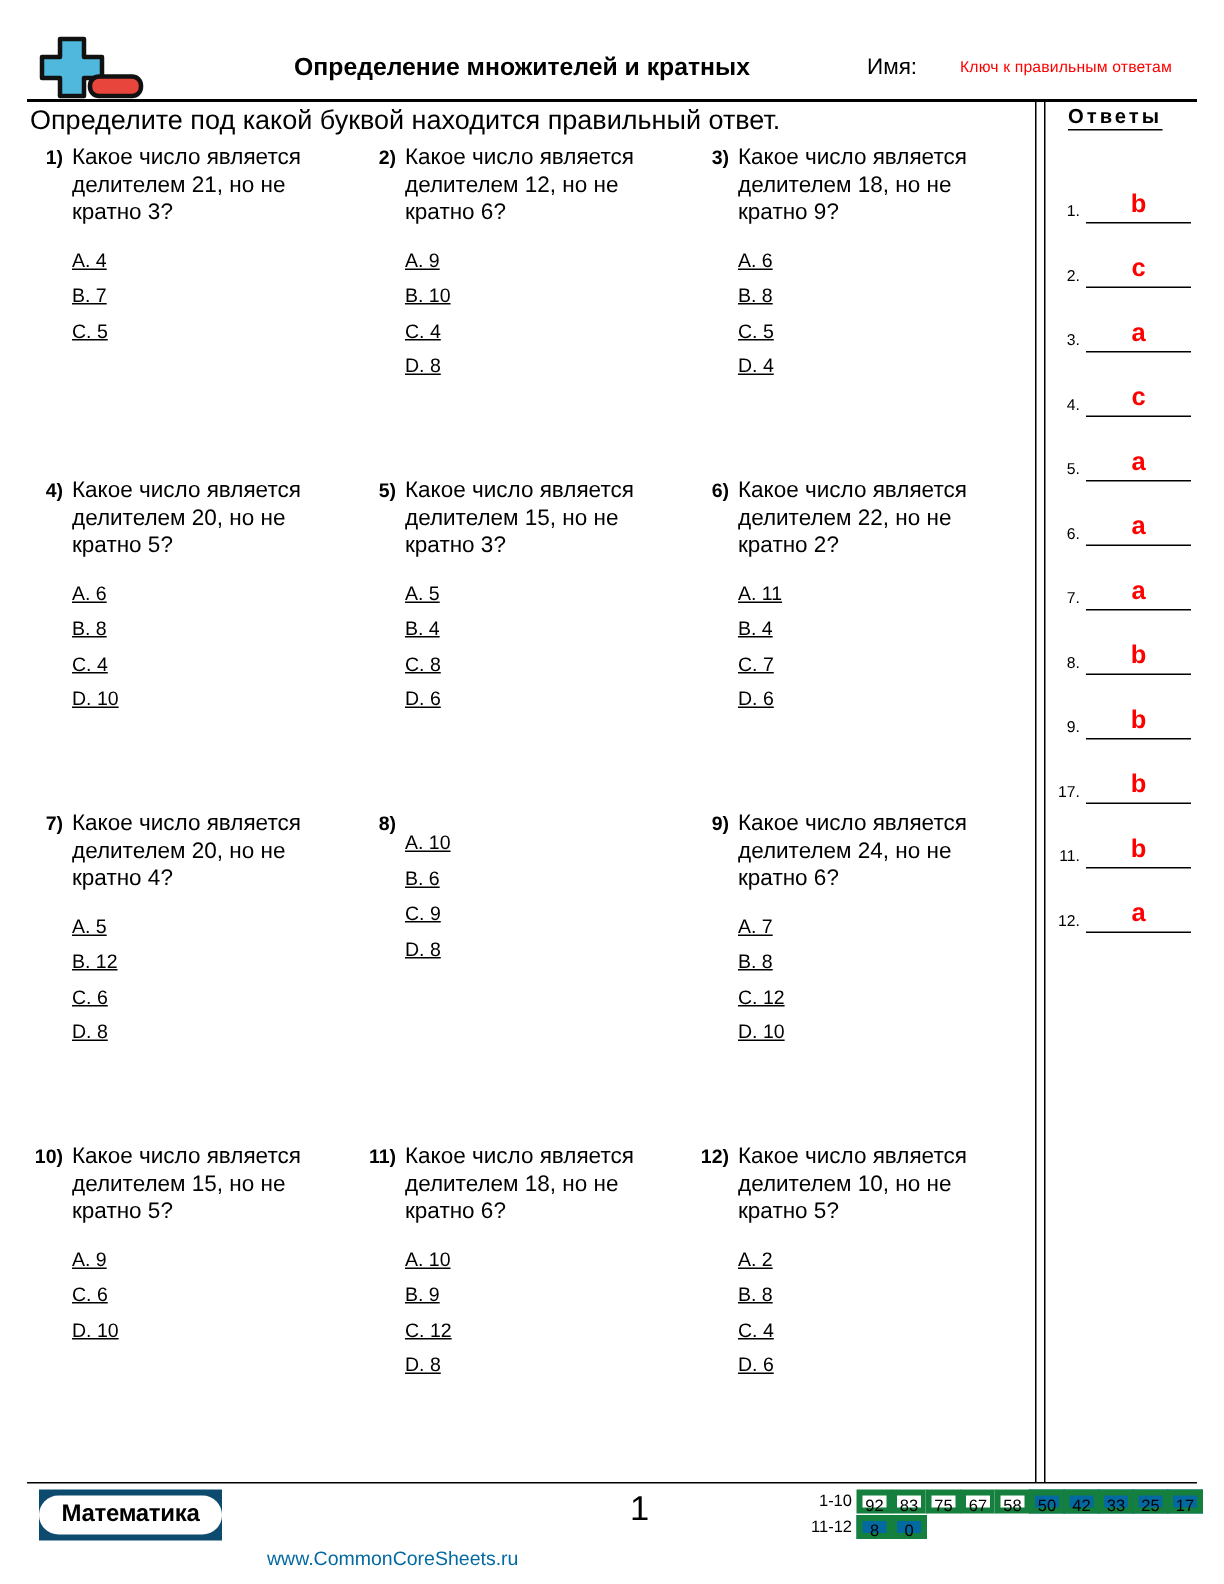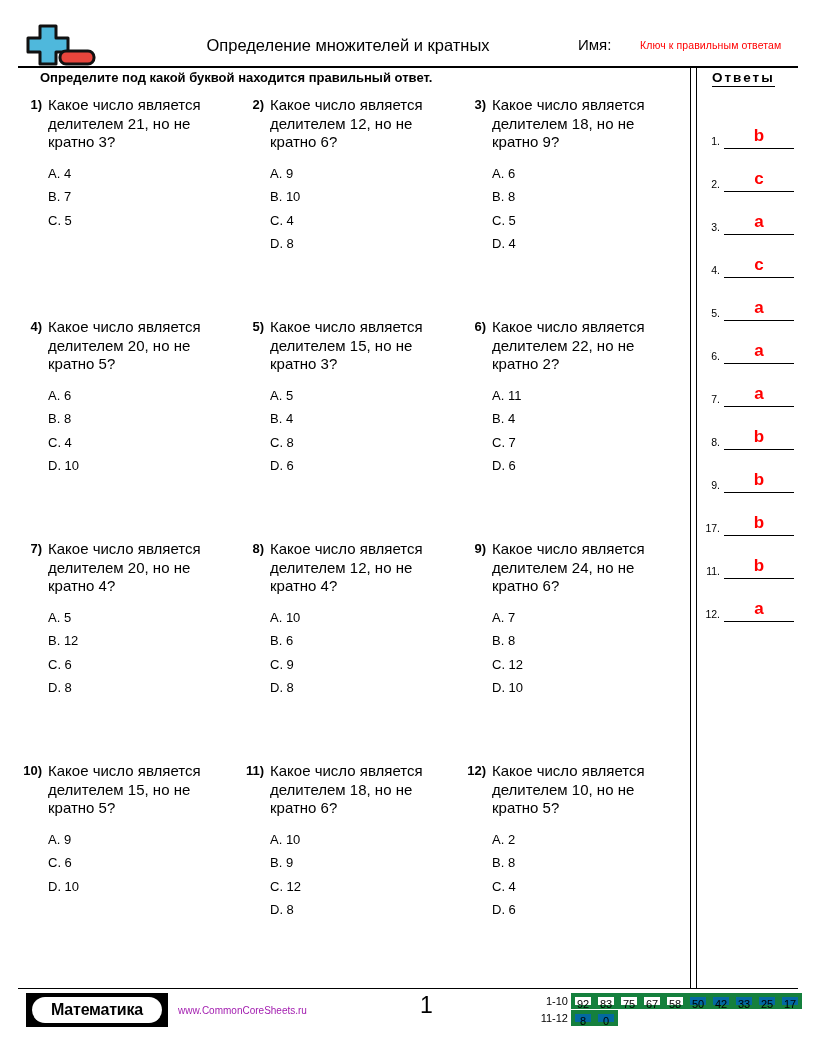--- a/index.html
+++ b/index.html
@@ -33,21 +33,21 @@
     width: 86px; height: 46px;
   }
   .logo svg { display: block; }
 
   .doc-title {
     position: absolute;
     left: 130px; top: 24px;
     width: 400px;
     text-align: center;
     font-size: 16.5px;
-    font-weight: 400;
+    font-weight: 700;
     letter-spacing: 0px;
     white-space: nowrap;
   }
   .name-label {
     position: absolute;
     left: 560px; top: 24px;
     font-size: 15px;
     font-weight: 400;
   }
   .answer-key-tag {
@@ -63,24 +63,23 @@
   .header-rule {
     position: absolute;
     left: 18px; top: 66px;
     width: 780px; height: 0;
     border-top: 2px solid #000;
   }
 
   .instructions {
     position: absolute;
     left: 20px; top: 70px;
-    font-size: 13px;
-    font-weight: bold;
+    font-size: 18px;
+    font-weight: normal;
     white-space: nowrap;
-    margin-left: 20px;
   }
 
   
   .divider-outer {
     position: absolute;
     left: 690px; top: 68px;
     width: 0; height: 920px;
     border-left: 1.5px solid #000;
   }
   .divider-inner {
@@ -167,57 +166,58 @@
     line-height: 18.5px;
     width: 175px;
   }
   .q-choices {
     margin-top: 10px;
   }
   .q-choice {
     font-size: 13px;
     line-height: 23.5px;
     white-space: nowrap;
+    text-decoration: underline;
   }
 
   
   .footer-rule {
     position: absolute;
     left: 18px; top: 988px;
     width: 780px; height: 0;
     border-top: 1.5px solid #000;
   }
   .brand-box {
     position: absolute;
     left: 26px; top: 993px;
-    width: 142px; height: 34px;
-    background: #000000;
+    width: 122px; height: 34px;
+    background: #0c4a6e;
     display: flex;
     align-items: center;
     justify-content: center;
   }
   .brand-pill {
     width: 130px; height: 26px;
     background: #fff;
     border-radius: 13px;
     display: flex;
     align-items: center;
     justify-content: center;
   }
   .brand-text {
     font-size: 16px;
     font-weight: bold;
     color: #000;
     letter-spacing: -0.2px;
   }
   .site-url {
     position: absolute;
-    left: 178px; top: 1005px;
-    font-size: 10px;
-    color: #a21caf;
+    left: 178px; top: 1031px;
+    font-size: 13px;
+    color: #0369a1;
   }
   .page-number {
     position: absolute;
     left: 420px; top: 992px;
     font-size: 23px;
     color: #000;
   }
 
   
   .score-table {
@@ -442,21 +442,20 @@
               <div class="q-choice">A. 5</div>
               <div class="q-choice">B. 12</div>
               <div class="q-choice">C. 6</div>
               <div class="q-choice">D. 8</div>
             </div>
           </div>
         </div>
         <div class="q-cell">
           <div class="q-num">8)</div>
           <div class="q-body">
-            <div class="q-text">Какое число является делителем 12, но не кратно 4?</div>
             <div class="q-choices">
               <div class="q-choice">A. 10</div>
               <div class="q-choice">B. 6</div>
               <div class="q-choice">C. 9</div>
               <div class="q-choice">D. 8</div>
             </div>
           </div>
         </div>
         <div class="q-cell">
           <div class="q-num">9)</div>

